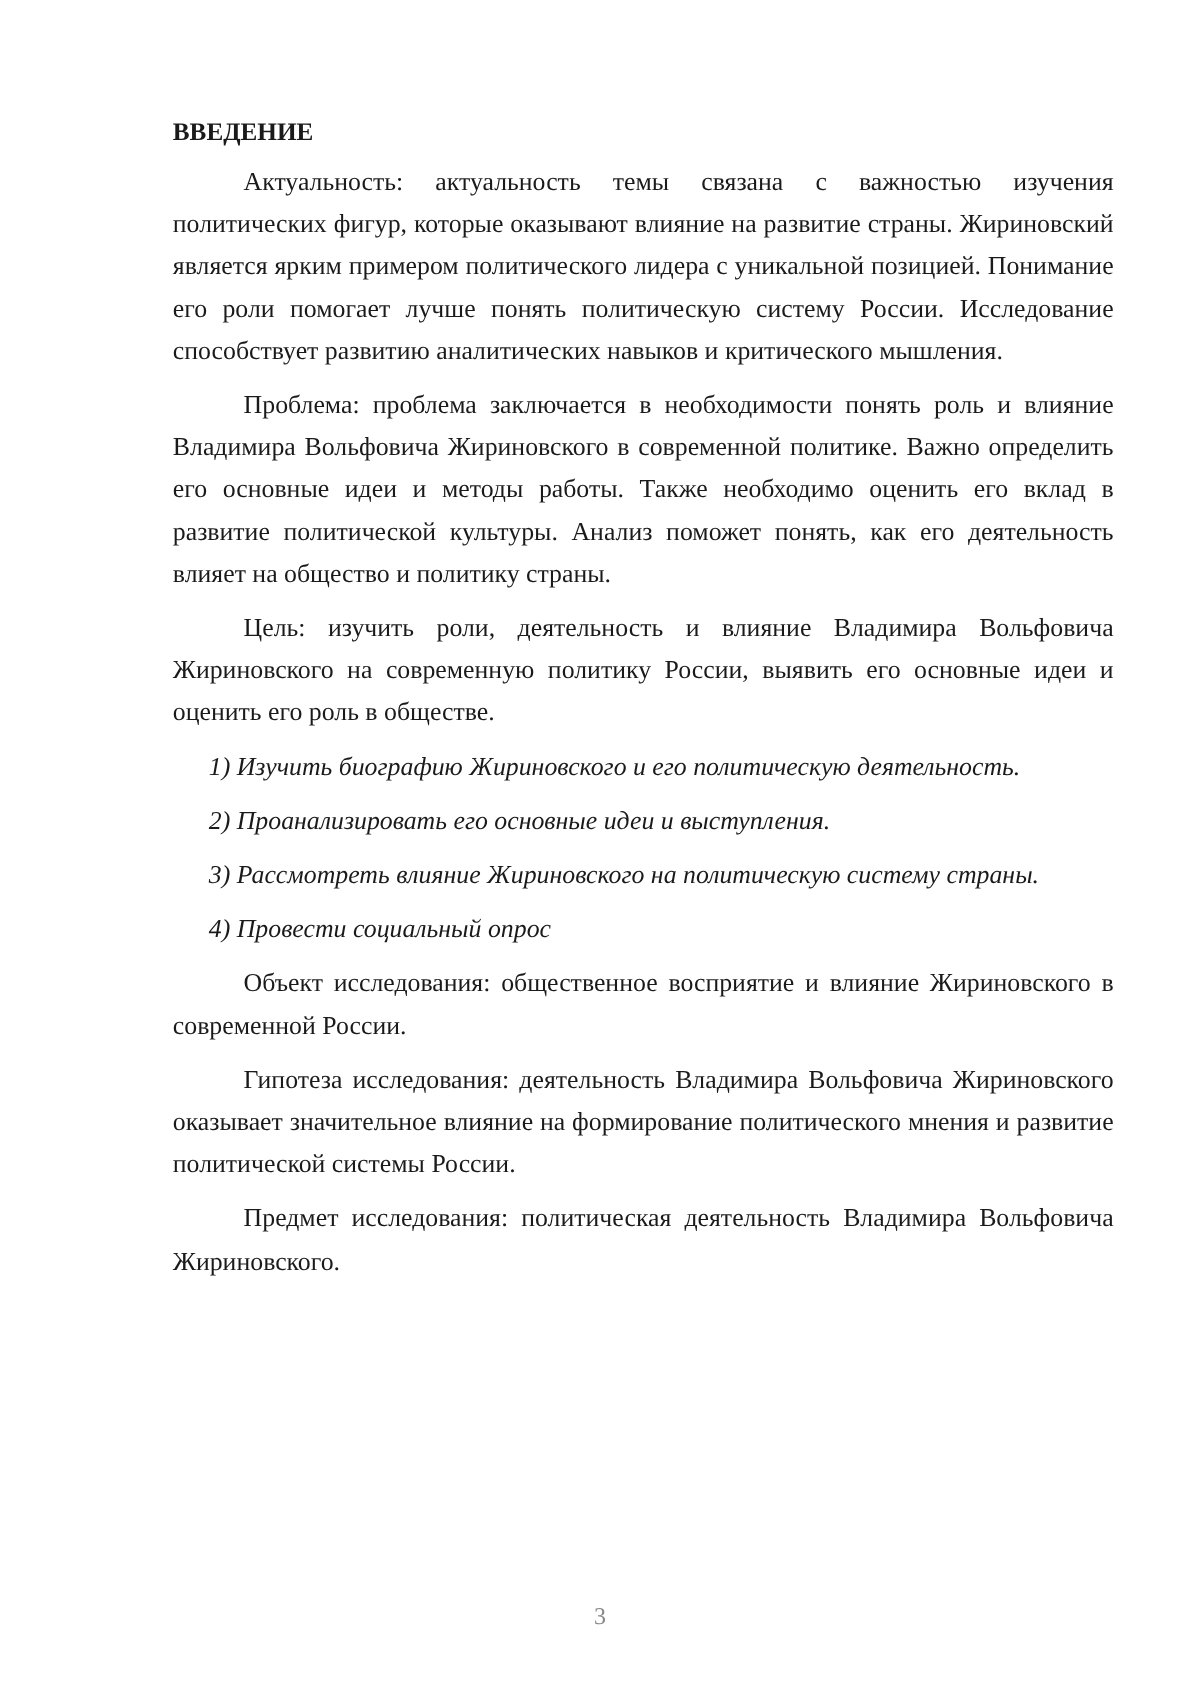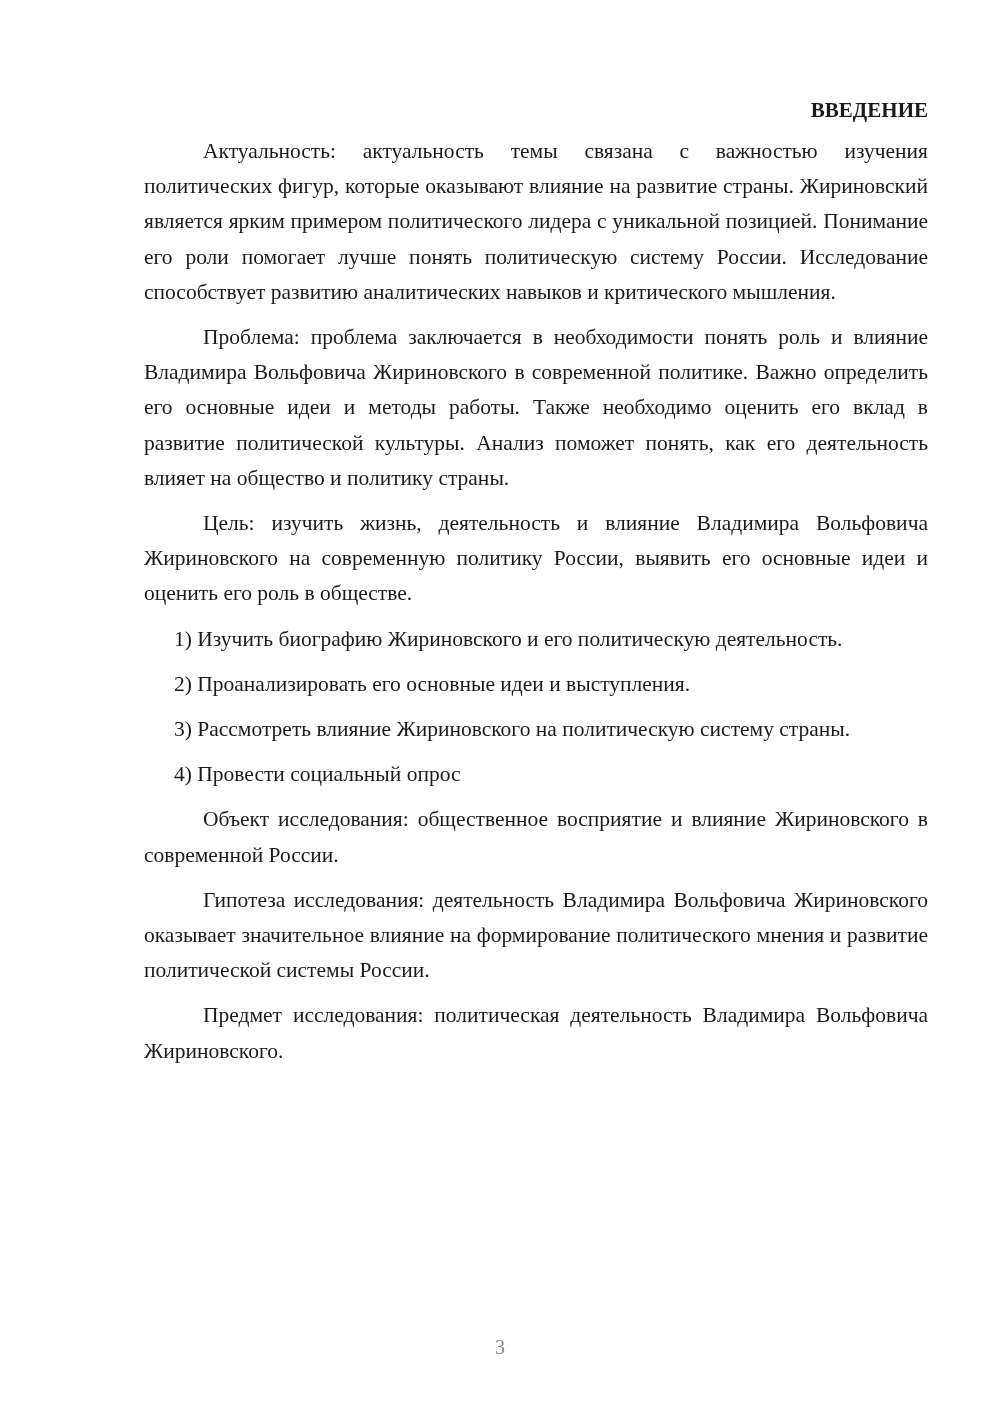--- a/index.html
+++ b/index.html
@@ -3,40 +3,40 @@
   <meta charset="utf-8">
   <style>
     html, body { margin: 0; padding: 0; background: #ffffff; }
     body { width: 1000px; height: 1414px; position: relative; overflow: hidden; }
     .page {
       position: absolute; left: 144px; top: 92px; width: 784px;
       font-family: "Liberation Serif", "DejaVu Serif", serif;
       font-size: 21.5px; line-height: 35.2px; color: #1a1a1a;
     }
     .title {
-      text-align: right; font-weight: bold; font-size: 21px;
+      text-align: left; font-weight: bold; font-size: 21px;
       margin: 0 0 6px 0; line-height: 36px;
     }
     p { margin: 0 0 10px 0; text-align: justify; }
     .indent { text-indent: 59px; }
-    .item { text-indent: 30px; }
+    .item { text-indent: 30px; font-style: italic; }
     .page-number {
       position: absolute; left: 0; width: 1000px; top: 1336px;
       text-align: center; font-family: "Liberation Serif", serif;
       font-size: 20px; color: #888888;
     }
   </style>
 </head>
 <body>
 
 <div class="page">
   <div class="title">ВВЕДЕНИЕ</div>
   <p class="indent">Актуальность: актуальность темы связана с важностью изучения политических фигур, которые оказывают влияние на развитие страны. Жириновский является ярким примером политического лидера с уникальной позицией. Понимание его роли помогает лучше понять политическую систему России. Исследование способствует развитию аналитических навыков и критического мышления.</p>
   <p class="indent">Проблема: проблема заключается в необходимости понять роль и влияние Владимира Вольфовича Жириновского в современной политике. Важно определить его основные идеи и методы работы. Также необходимо оценить его вклад в развитие политической культуры. Анализ поможет понять, как его деятельность влияет на общество и политику страны.</p>
-  <p class="indent">Цель: изучить жизнь, деятельность и влияние Владимира Вольфовича Жириновского на современную политику России, выявить его основные идеи и оценить его роль в обществе.</p>
+  <p class="indent">Цель: изучить роли, деятельность и влияние Владимира Вольфовича Жириновского на современную политику России, выявить его основные идеи и оценить его роль в обществе.</p>
   <p class="item">1) Изучить биографию Жириновского и его политическую деятельность.</p>
   <p class="item">2) Проанализировать его основные идеи и выступления.</p>
   <p class="item">3) Рассмотреть влияние Жириновского на политическую систему страны.</p>
   <p class="item">4) Провести социальный опрос</p>
   <p class="indent">Объект исследования: общественное восприятие и влияние Жириновского в современной России.</p>
   <p class="indent">Гипотеза исследования: деятельность Владимира Вольфовича Жириновского оказывает значительное влияние на формирование политического мнения и развитие политической системы России.</p>
   <p class="indent">Предмет исследования: политическая деятельность Владимира Вольфовича Жириновского.</p>
 </div>
 
 <div class="page-number">3</div>

